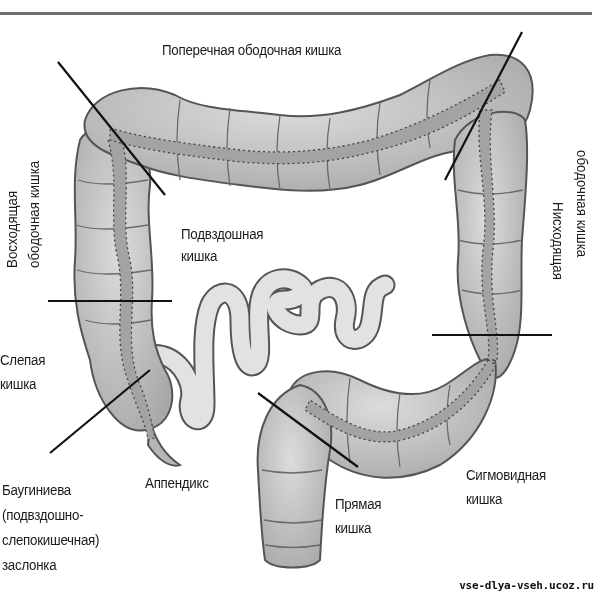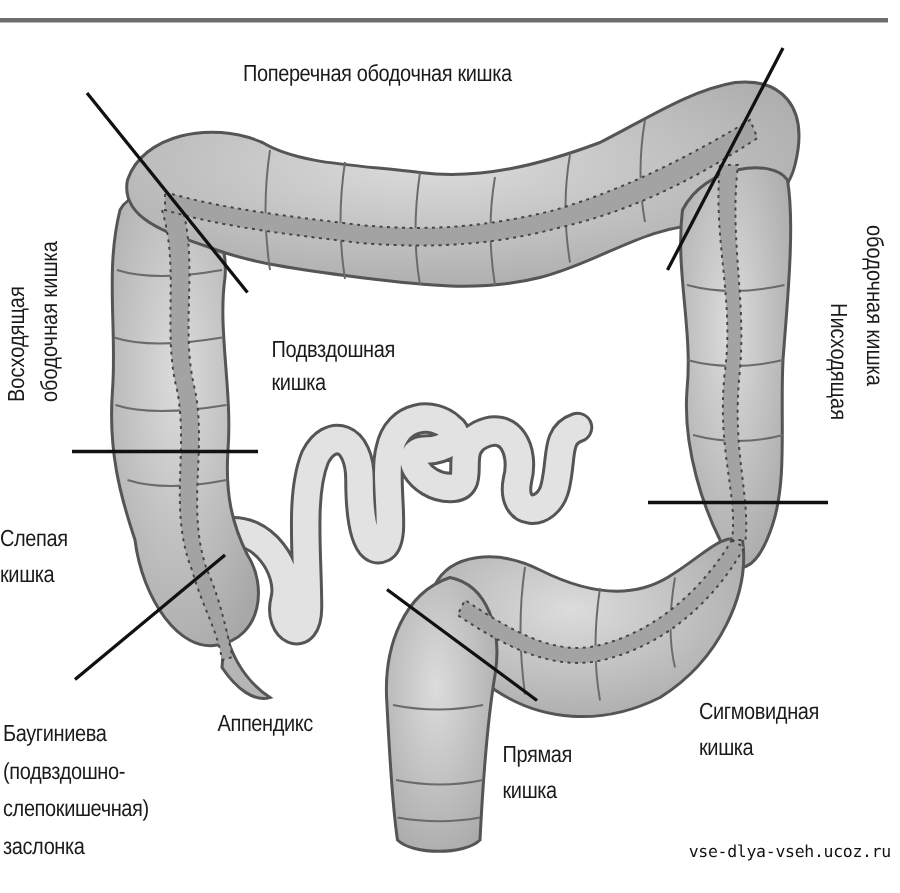--- a/index.html
+++ b/index.html
@@ -6,22 +6,22 @@
   body { width:600px; height:595px; position:relative; overflow:hidden;
          font-family:"Liberation Sans", sans-serif; color:#1a1a1a; }
   .topline { position:absolute; left:0; top:12px; width:592px; height:3px; background:#6e6e6e; }
   svg.art { position:absolute; left:0; top:0; }
   .lbl { position:absolute; font-size:15.5px; line-height:19px; letter-spacing:-0.3px;
          transform:scaleX(0.86); transform-origin:left top; white-space:nowrap; color:#1b1b1b; }
   .vert-left { position:absolute; font-size:15.5px; line-height:19px; white-space:nowrap;
          transform-origin:left top; transform:rotate(-90deg) scaleX(0.86); color:#1b1b1b; }
   .vert-right { position:absolute; font-size:15.5px; line-height:19px; white-space:nowrap;
          transform-origin:left top; transform:rotate(90deg) scaleX(0.86); color:#1b1b1b; }
-  .wm { position:absolute; right:6px; bottom:21px; font-family:"DejaVu Sans Mono", monospace;
-        font-size:11px; font-weight:normal; color:#111; letter-spacing:-0.2px; }
+  .wm { position:absolute; right:6px; bottom:3px; font-family:"DejaVu Sans Mono", monospace;
+        font-size:11px; font-weight:bold; color:#111; letter-spacing:-0.2px; }
 </style>
 </head>
 <body>
 
 <div class="topline"></div>
 
 <svg class="art" width="600" height="595" viewBox="0 0 600 595">
   <defs>
     <radialGradient id="g1" cx="45%" cy="40%" r="70%">
       <stop offset="0%" stop-color="#dcdcdc"></stop>

